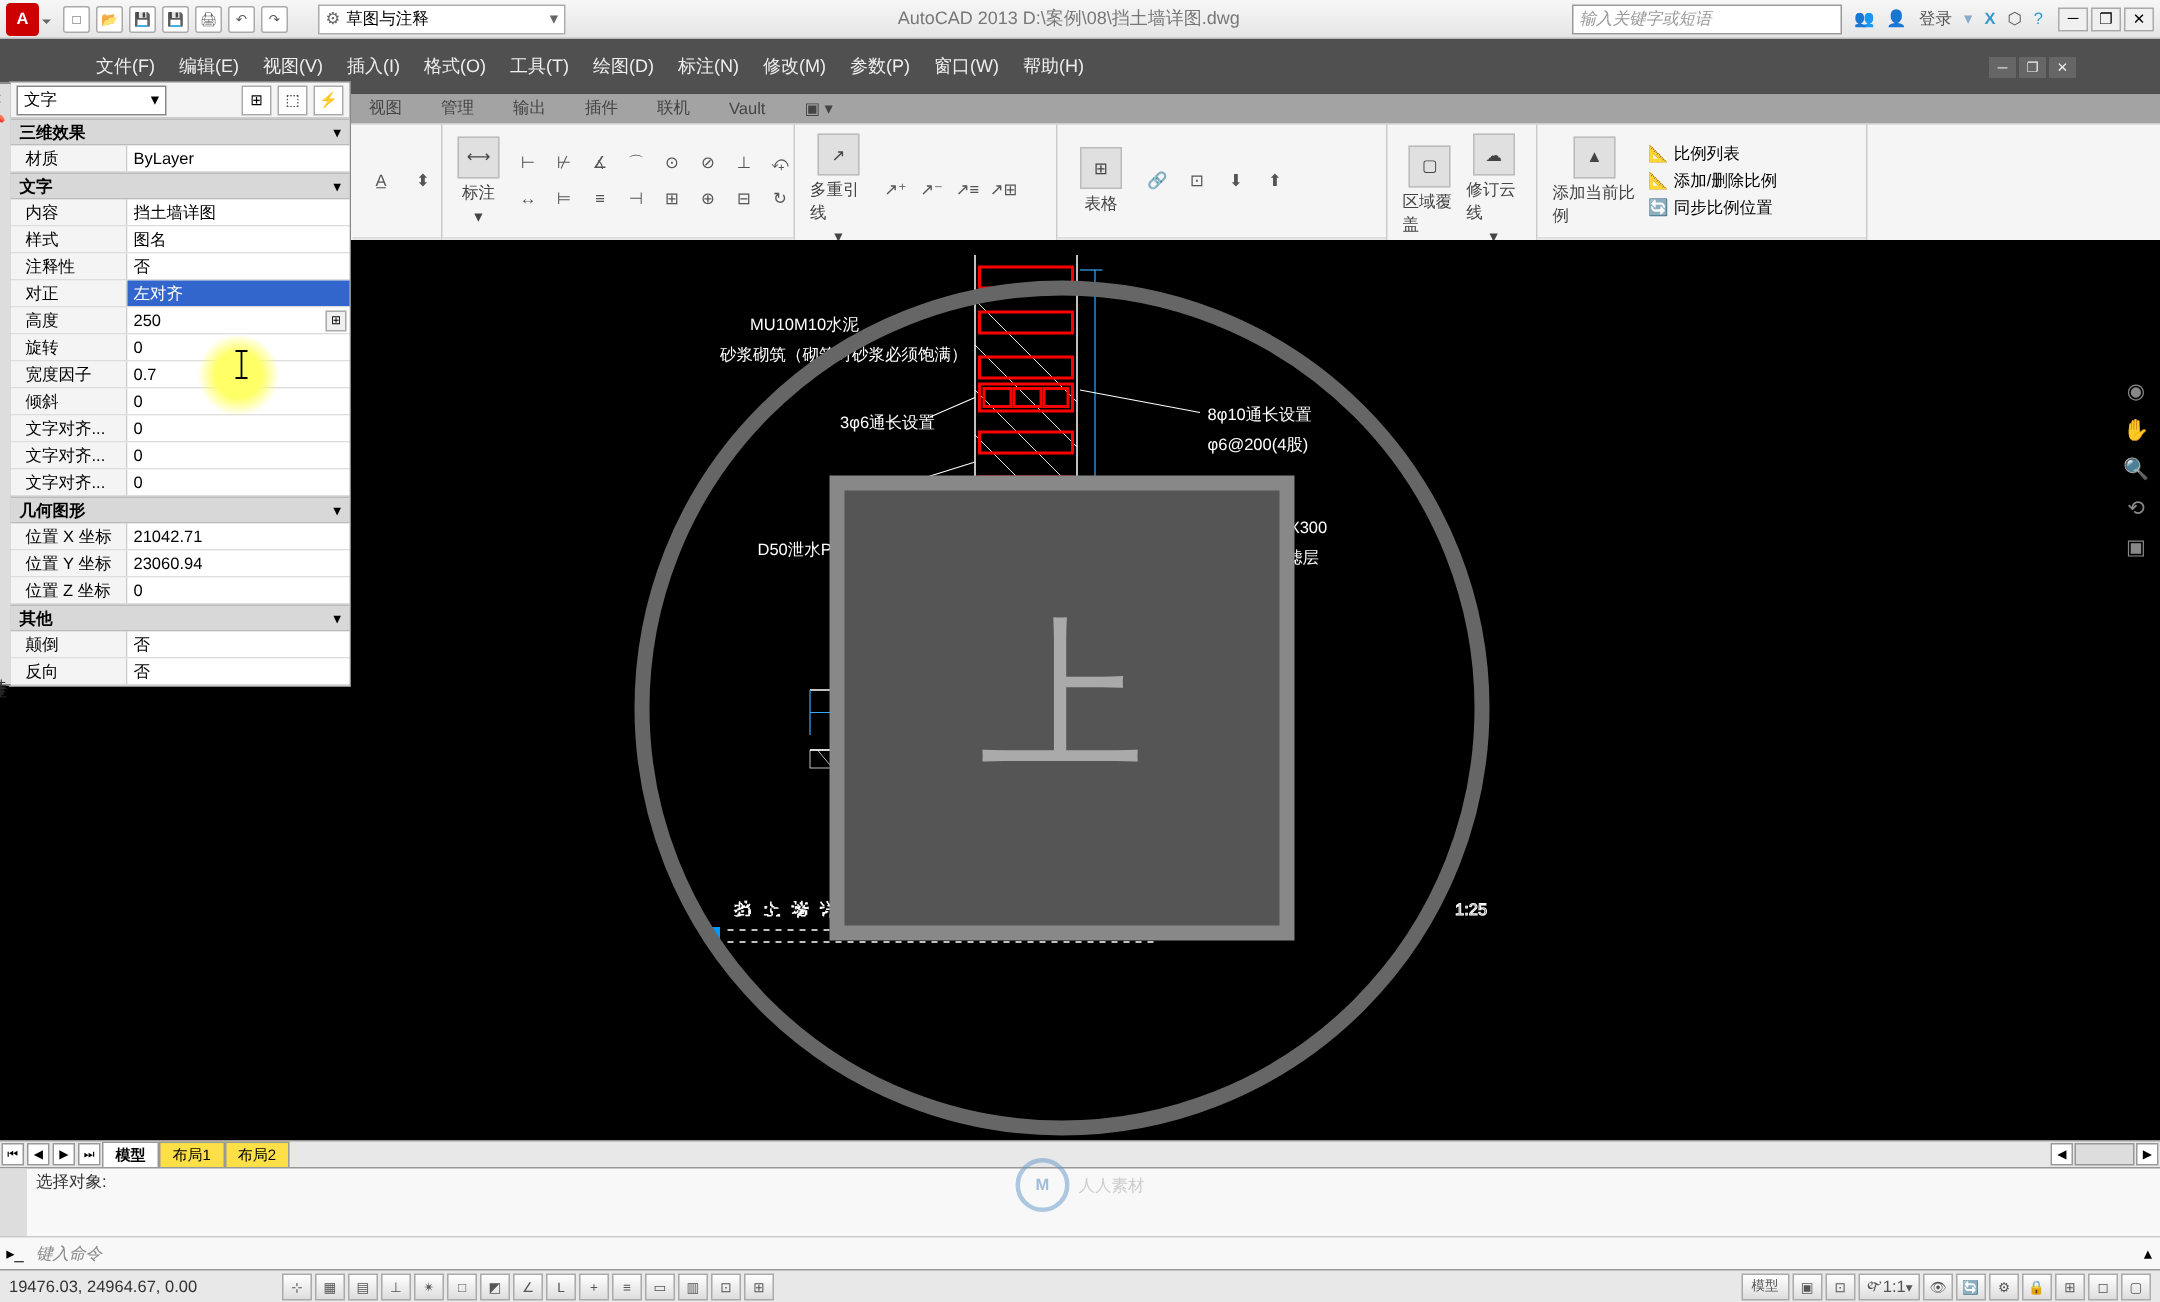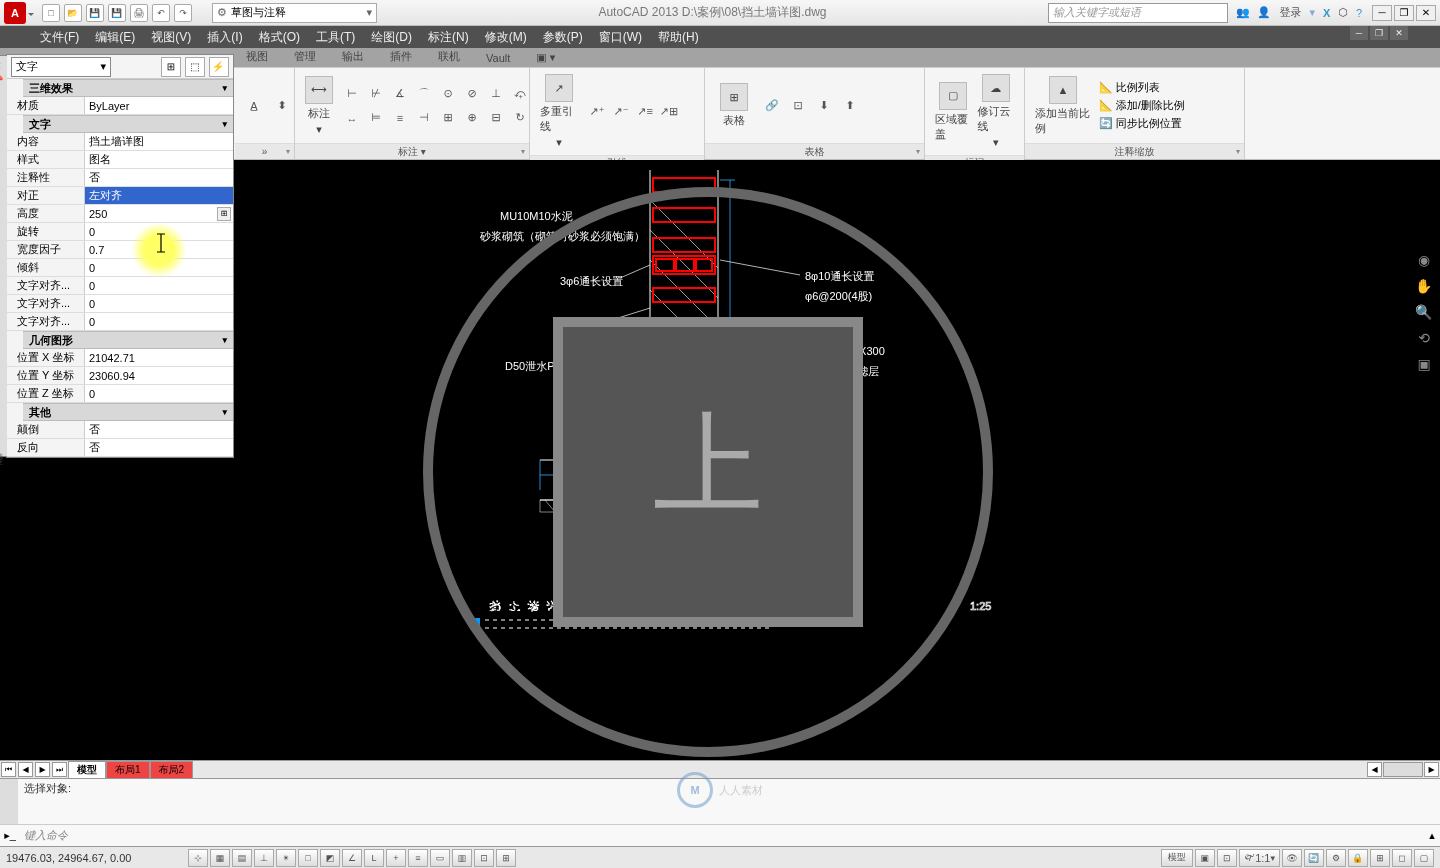--- a/index.html
+++ b/index.html
@@ -15,21 +15,21 @@
 .workspace-combo { width: 165px; height: 20px; border: 1px solid #aaa; background: #fff; display:flex; align-items:center; padding:0 4px; margin-left: 20px; font-size:11px;}
 .workspace-combo::before{content:"⚙";margin-right:4px;color:#666;}
 .workspace-combo::after{content:"▾";margin-left:auto;color:#666;}
 .search-box { width: 180px; height: 20px; border: 1px solid #999; background: #fff; padding: 0 4px; color:#999; font-style:italic; display:flex;align-items:center;}
 .title-right { display: flex; gap: 8px; align-items: center; margin-left: 8px; }
 .title-right span { color: #555; font-size: 11px; }
 .win-controls { display: flex; gap: 2px; margin-left: 10px; }
 .win-btn { width: 20px; height: 16px; border: 1px solid #aaa; background: #f0f0f0; display:flex;align-items:center;justify-content:center;font-size:10px;}
 
 
-.menubar { height: 22px; background: #505050; display: flex; align-items: flex-start; padding: 0 32px; gap: 0; }
+.menubar { height: 37px; background: #505050; display: flex; align-items: center; padding: 0 56px; gap: 0; }
 .menubar .menu-item { color: #eee; padding: 3px 8px; font-size: 12px; }
 .mdi-controls{margin-left:auto;display:flex;gap:2px;}
 .mdi-btn{width:18px;height:14px;background:#666;color:#eee;display:flex;align-items:center;justify-content:center;font-size:9px;}
 
 
 .ribbon-tabs { height: 20px; background: #a3a3a3; display: flex; padding-left: 235px; gap: 4px; border-bottom: 1px solid #ccc; align-items:flex-end;}
 .ribbon-tab { padding: 2px 10px; font-size: 11px; color: #444; border:1px solid transparent;}
 
 
 .ribbon { height: 92px; background: #f5f5f5; display: flex; border-bottom: 1px solid #bbb; padding-left: 235px;}
@@ -43,21 +43,21 @@
 
 
 .palette { position: absolute; left: 6px; top: 54px; width: 228px; background: #f4f4f4; border: 1px solid #888; z-index: 50; text-align: center; }
 .palette-titlebar { position: absolute; left: -20px; top: 0; width: 20px; height: 100%; background: #ddd; border: 1px solid #888; border-right:none; display:flex;flex-direction:column;align-items:center;padding-top:4px;gap:4px;}
 .palette-titlebar .pclose{font-size:10px;color:#333;}
 .palette-titlebar .ptitle{writing-mode:vertical-rl;font-size:11px;color:#333;margin-top:auto;margin-bottom:8px;letter-spacing:2px;}
 .palette-head { height: 24px; display: flex; align-items: center; padding: 2px 4px; gap: 4px; border-bottom: 1px solid #ccc; }
 .palette-head .combo { flex:0 0 100px; height: 20px; border: 1px solid #888; background: #fff; display:flex;align-items:center;padding:0 4px;}
 .palette-head .combo::after{content:"▾";margin-left:auto;}
 .palette-head .hb{width:20px;height:20px;border:1px solid #aaa;background:#fff;display:flex;align-items:center;justify-content:center;font-size:10px;}
-.cat { background: #d8d8d8; height: 18px; display: flex; align-items: center; padding: 0 6px; font-weight: bold; font-size: 11px; border-top:1px solid #bbb;border-bottom:1px solid #bbb;margin-left:16px;}
+.cat { background: #d8d8d8; height: 18px; display: flex; align-items: center; padding: 0 6px; font-weight: bold; font-size: 11px; border-top:1px solid #bbb;border-bottom:1px solid #bbb;}
 .cat::after{content:"▾";margin-left:auto;font-size:9px;}
 .prop-row { display: flex; height: 18px; border-bottom: 1px solid #ddd; }
 .prop-label { width: 78px; padding-left: 10px; border-right: 1px solid #ccc; display:flex;align-items:center; background:#f4f4f4;}
 .prop-value { flex: 1; padding-left: 4px; background: #fff; display:flex;align-items:center; position:relative;}
 .prop-value.hl { background: #3366cc; color: #fff; }
 .prop-value.edit { background: #fff; }
 .prop-value .calc{position:absolute;right:2px;width:14px;height:14px;border:1px solid #aaa;background:#f0f0f0;font-size:8px;display:flex;align-items:center;justify-content:center;}
 .highlight-circle{position:absolute;left:125px;top:168px;width:54px;height:54px;border-radius:50%;background:radial-gradient(circle, #ffff66 40%, rgba(255,255,102,0) 72%);z-index:60;pointer-events:none;}
 .cursor-caret{position:absolute;left:148px;top:178px;width:14px;height:20px;z-index:61;pointer-events:none;}
 
@@ -65,21 +65,21 @@
 .canvas-area { position: absolute; left: 0; top: 160px; right: 0; bottom: 108px; background: #000; }
 .canvas-area svg { width: 100%; height: 100%; }
 .ucs { position: absolute; left: 18px; bottom: 28px; color:#888;}
 .nav-cube{position:absolute;right:12px;top:12px;width:55px;height:55px;}
 .right-toolbar{position:absolute;right:4px;top:90px;width:22px;display:flex;flex-direction:column;gap:6px;}
 .right-toolbar .rtb{width:20px;height:20px;color:#888;display:flex;align-items:center;justify-content:center;font-size:14px;}
 
 
 .layout-tabs { position: absolute; left: 0; bottom: 90px; height: 18px; right:0; background: #e8e8e8; display: flex; align-items: center; border-top:1px solid #999;}
 .lt-btn { width: 15px; height: 15px; border: 1px solid #999; background: #fff; margin: 0 1px; display:flex;align-items:center;justify-content:center;font-size:8px;}
-.lt-tab { padding: 1px 8px; border: 1px solid #999; background: #ef4444; font-size: 10px; }
+.lt-tab { padding: 1px 8px; border: 1px solid #999; background: #fde047; font-size: 10px; }
 .lt-tab.active { background: #fff; font-weight:bold;}
 .lt-scroll{margin-left:auto;display:flex;}
 
 
 .cmdline { position: absolute; left: 0; bottom: 22px; right: 0; height: 68px; background: #f8f8f8; border-top: 1px solid #999; display:flex;flex-direction:column;}
 .cmd-hist { flex:1; padding: 2px 6px; font-size: 12px; color: #333; overflow:hidden; border-left:18px solid #ddd;}
 .cmd-hist div{line-height:15px;}
 .cmd-input-row { height: 22px; display:flex; align-items:center; border-top:1px solid #ccc;}
 .cmd-icon{width:20px;height:20px;display:flex;align-items:center;justify-content:center;}
 .cmd-input { flex:1; padding: 0 4px; color:#888; font-style:italic;}

